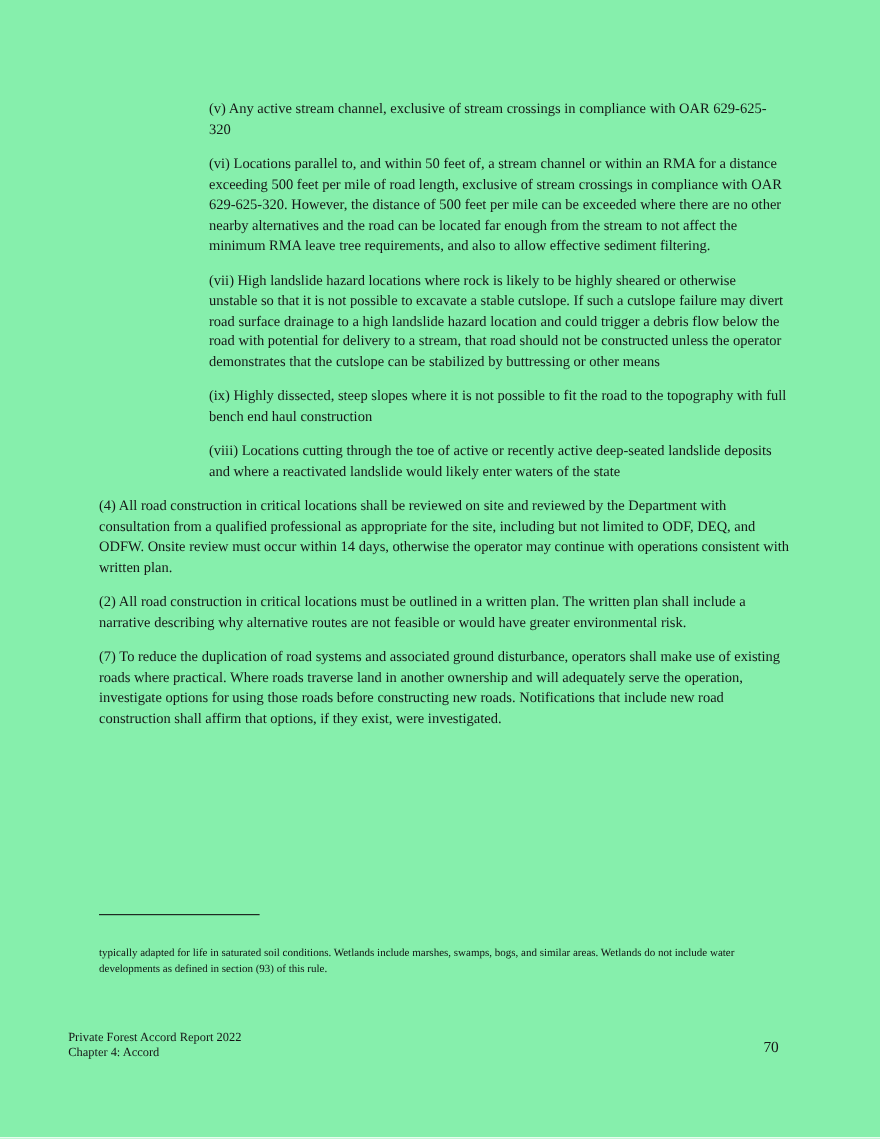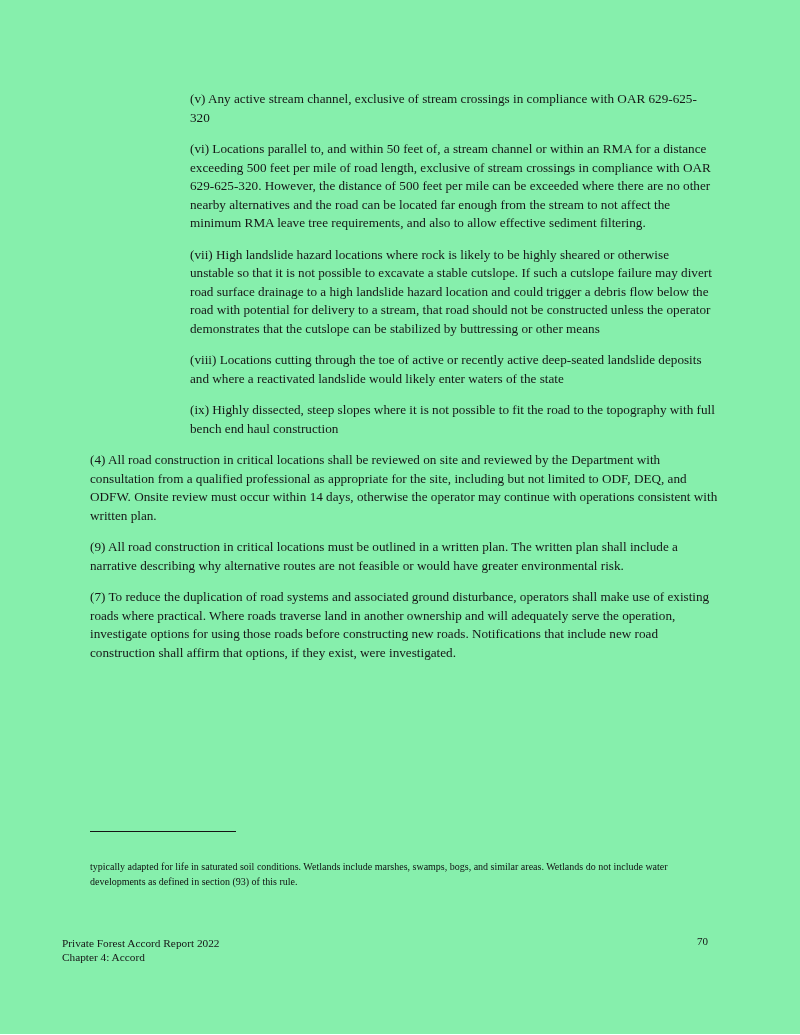--- a/index.html
+++ b/index.html
@@ -53,38 +53,38 @@
     width: 646px;
     font-size: 11.3px;
     line-height: 14px;
     color: #161616;
     font-family: Liberation Serif, serif;
   }
   .footer-line { display: block; }
   .page-number {
     position: absolute;
     right: 0;
-    bottom: 16px;
-    font-size: 11px;
+    bottom: 4px;
+    font-size: 14px;
   }
 </style>
 </head>
 <body>
 
 <div class="page">
 
   <div class="body-text">
     <p class="para sub">(v) Any active stream channel, exclusive of stream crossings in compliance with OAR 629-625-320</p>
     <p class="para sub">(vi) Locations parallel to, and within 50 feet of, a stream channel or within an RMA for a distance exceeding 500 feet per mile of road length, exclusive of stream crossings in compliance with OAR 629-625-320. However, the distance of 500 feet per mile can be exceeded where there are no other nearby alternatives and the road can be located far enough from the stream to not affect the minimum RMA leave tree requirements, and also to allow effective sediment filtering.</p>
     <p class="para sub">(vii) High landslide hazard locations where rock is likely to be highly sheared or otherwise unstable so that it is not possible to excavate a stable cutslope. If such a cutslope failure may divert road surface drainage to a high landslide hazard location and could trigger a debris flow below the road with potential for delivery to a stream, that road should not be constructed unless the operator demonstrates that the cutslope can be stabilized by buttressing or other means</p>
+    <p class="para sub">(ix) Highly dissected, steep slopes where it is not possible to fit the road to the topography with full bench end haul construction</p>
     <p class="para sub">(viii) Locations cutting through the toe of active or recently active deep-seated landslide deposits and where a reactivated landslide would likely enter waters of the state</p>
-    <p class="para sub">(ix) Highly dissected, steep slopes where it is not possible to fit the road to the topography with full bench end haul construction</p>
 
     <p class="para">(4) All road construction in critical locations shall be reviewed on site and reviewed by the Department with consultation from a qualified professional as appropriate for the site, including but not limited to ODF, DEQ, and ODFW. Onsite review must occur within 14 days, otherwise the operator may continue with operations consistent with written plan.</p>
-    <p class="para">(9) All road construction in critical locations must be outlined in a written plan. The written plan shall include a narrative describing why alternative routes are not feasible or would have greater environmental risk.</p>
+    <p class="para">(2) All road construction in critical locations must be outlined in a written plan. The written plan shall include a narrative describing why alternative routes are not feasible or would have greater environmental risk.</p>
     <p class="para">(7) To reduce the duplication of road systems and associated ground disturbance, operators shall make use of existing roads where practical. Where roads traverse land in another ownership and will adequately serve the operation, investigate options for using those roads before constructing new roads. Notifications that include new road construction shall affirm that options, if they exist, were investigated.</p>
   </div>
 
   <div class="footnote-rule"></div>
 
   <div class="footnote">typically adapted for life in saturated soil conditions. Wetlands include marshes, swamps, bogs, and similar areas. Wetlands do not include water developments as defined in section (93) of this rule.</div>
 
   <div class="footer">
     <span class="footer-line">Private Forest Accord Report 2022</span>
     <span class="footer-line">Chapter 4: Accord</span>

